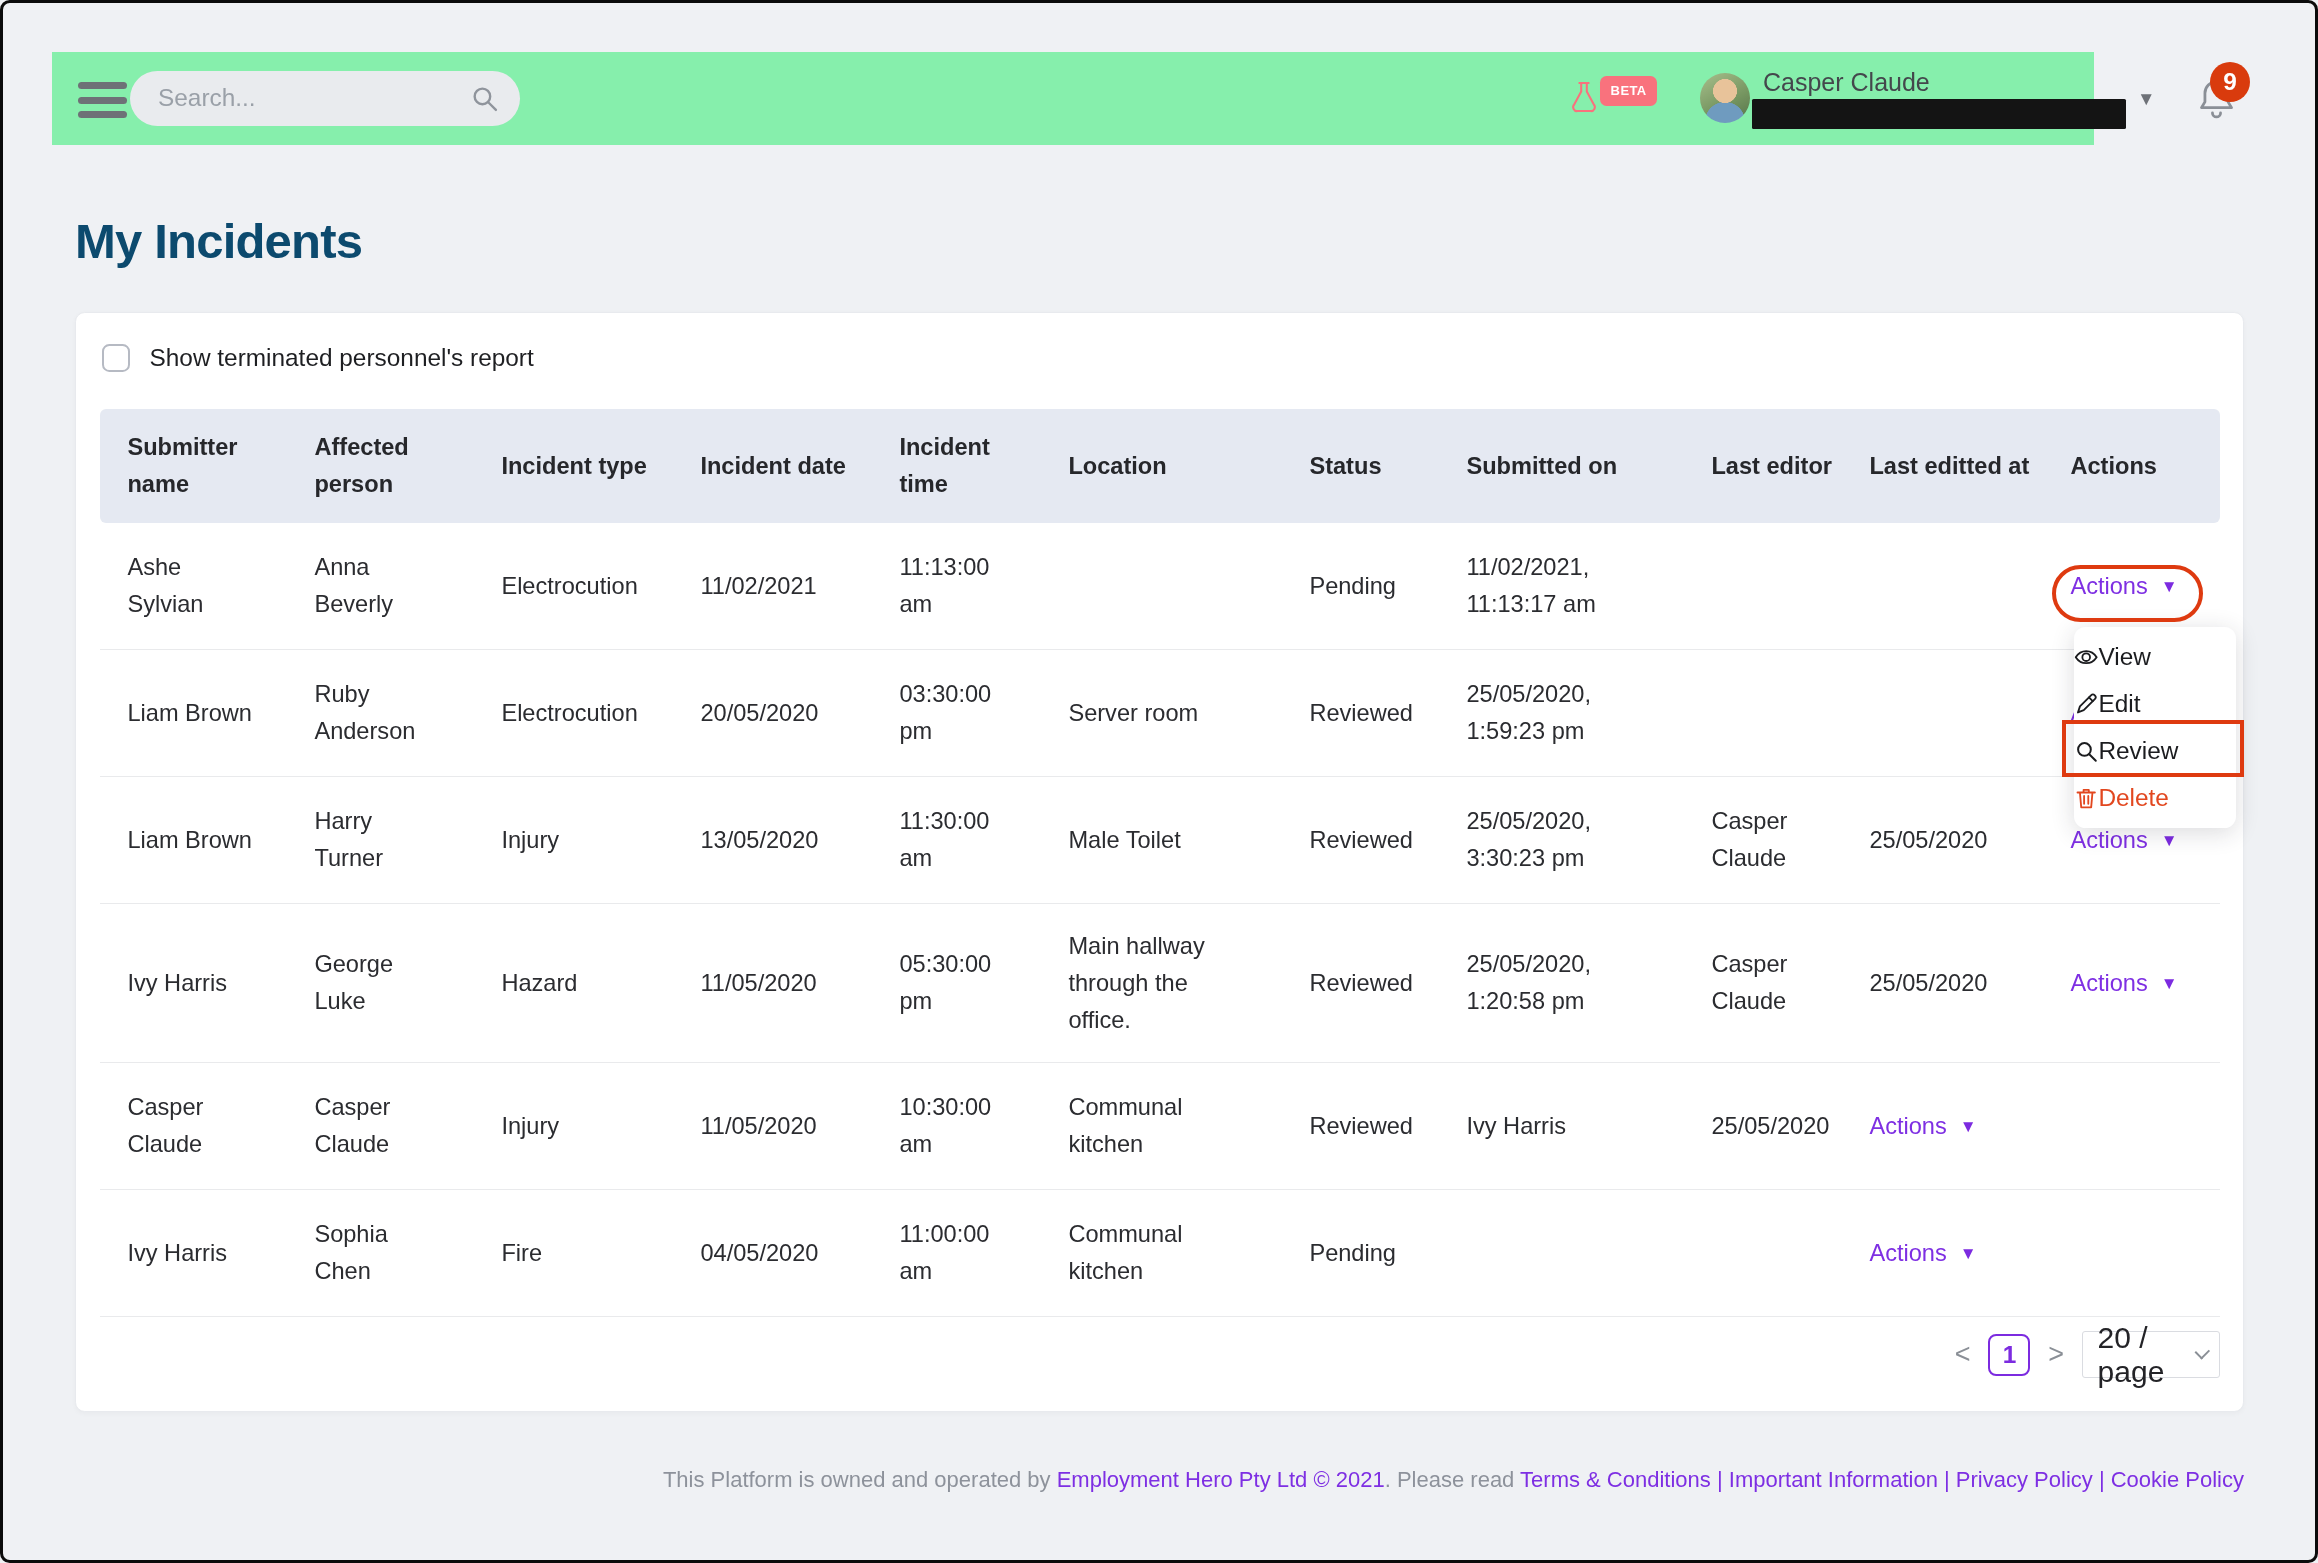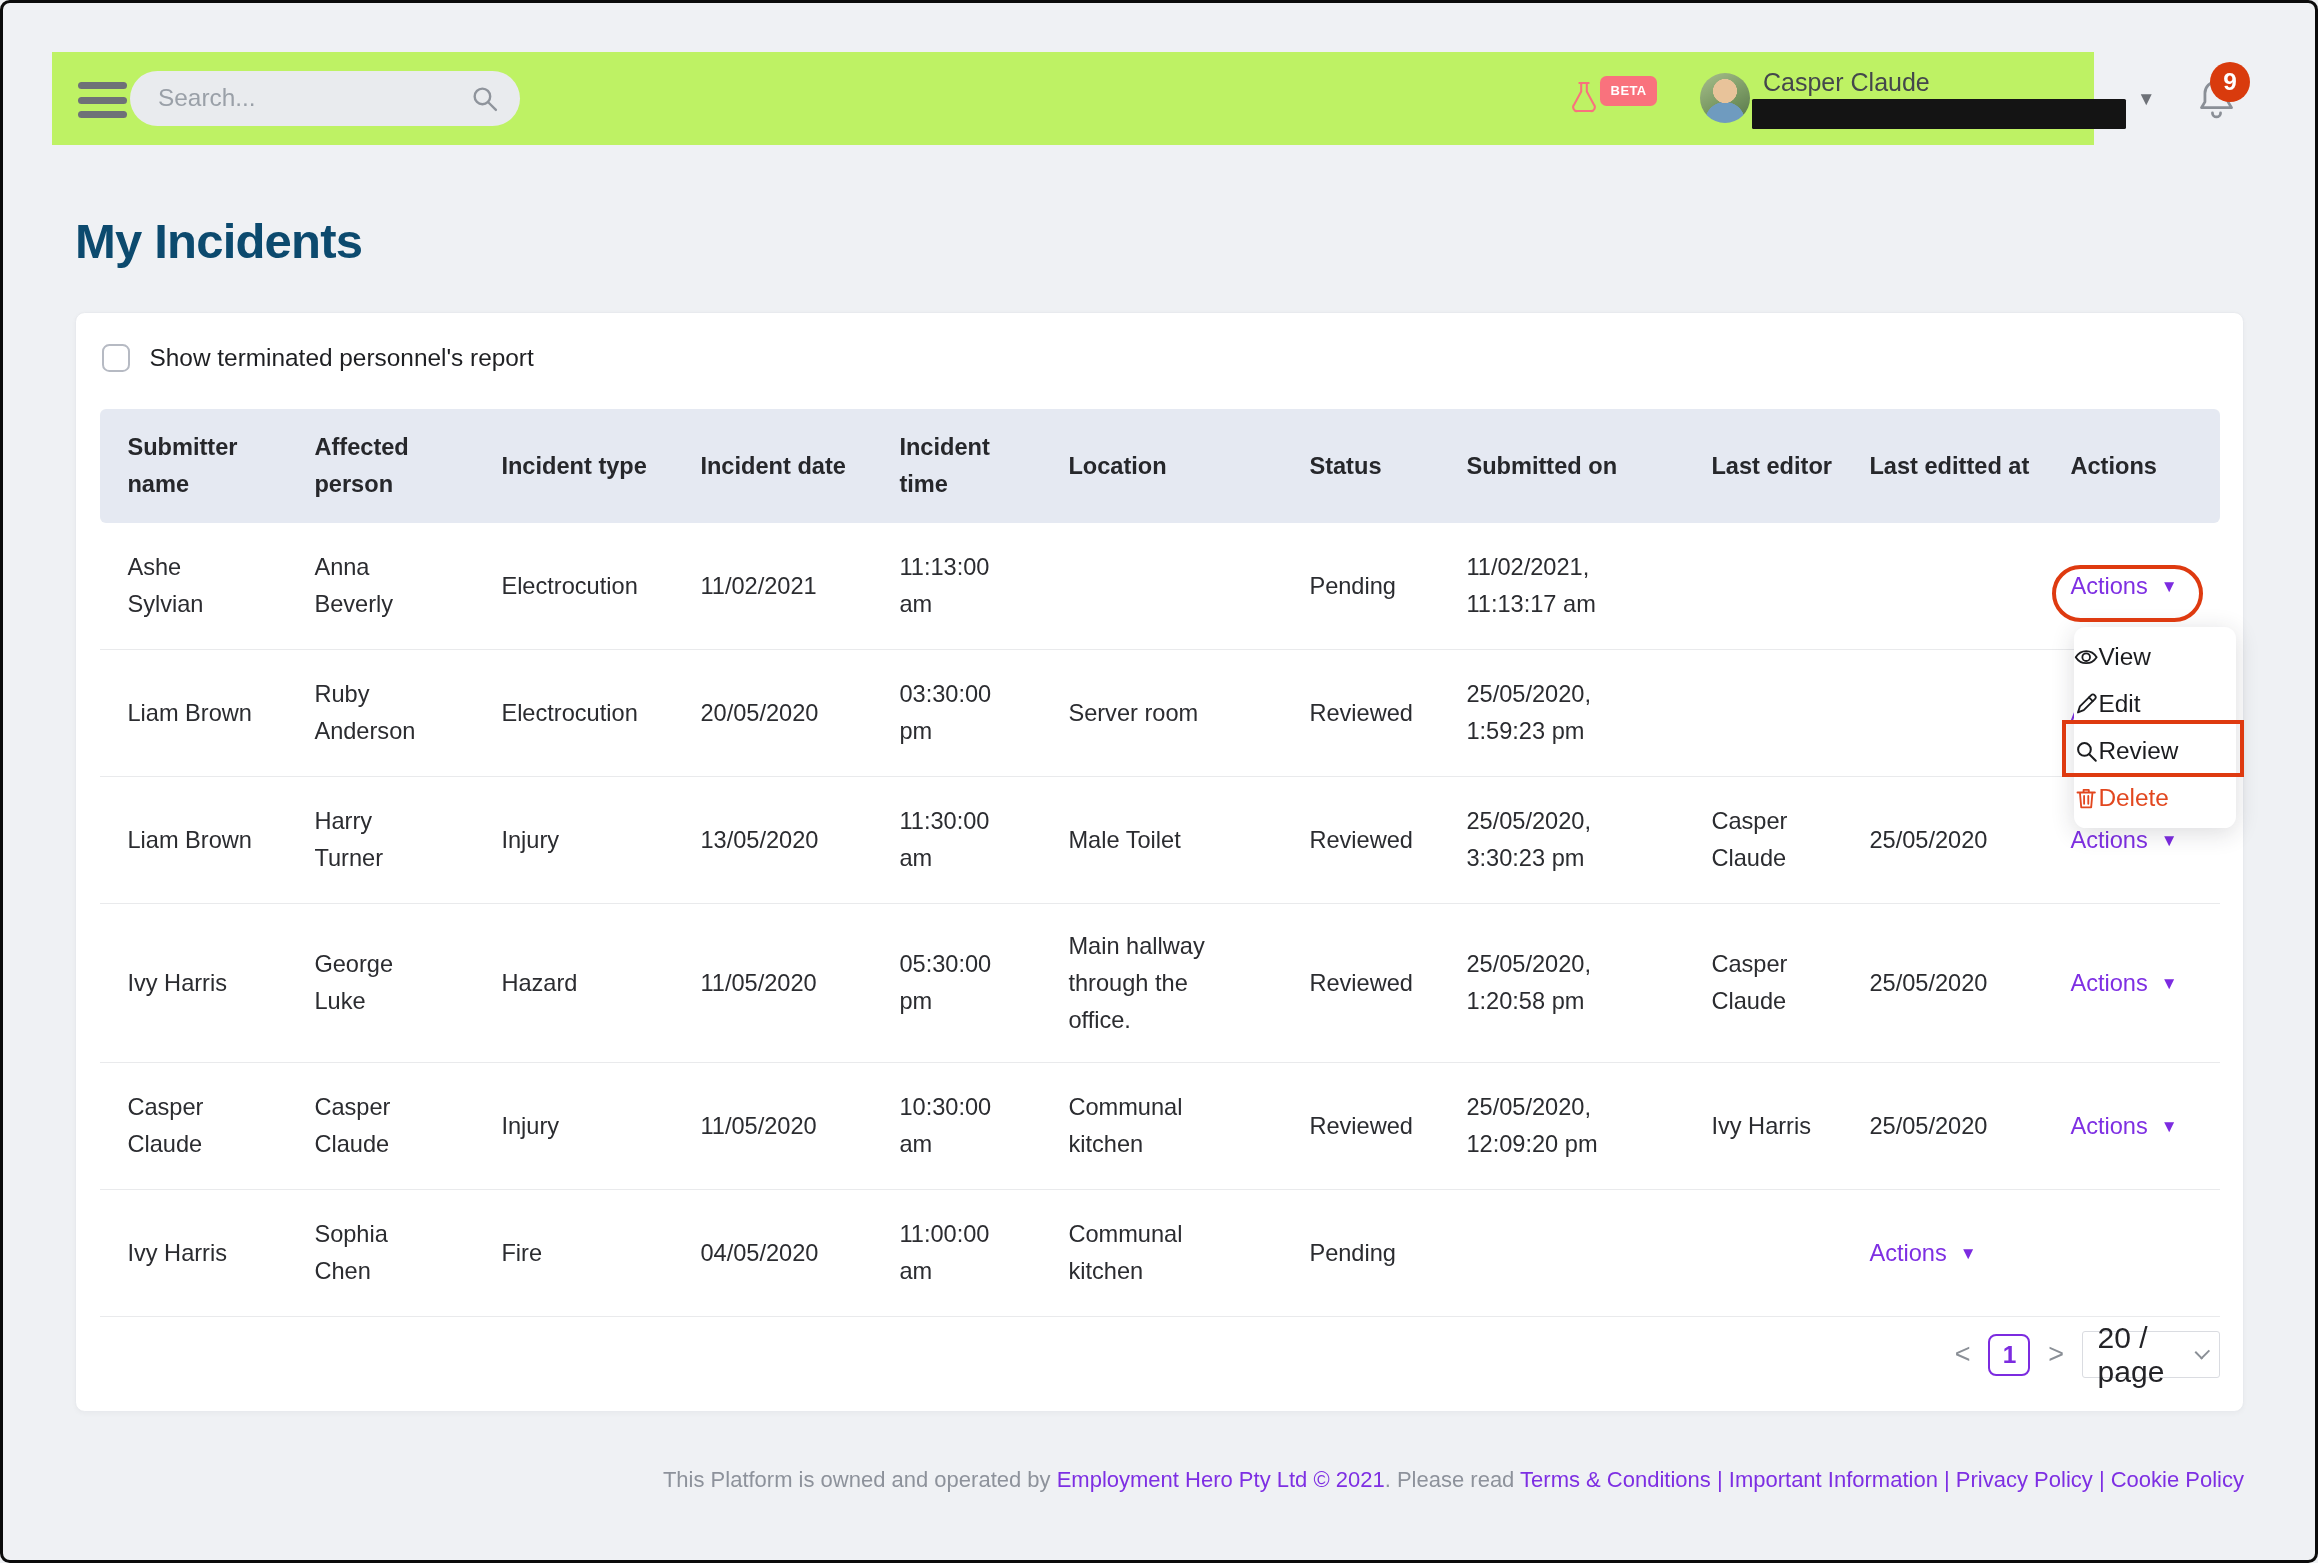--- a/index.html
+++ b/index.html
@@ -1,21 +1,21 @@
 <!DOCTYPE html>
 <html style="font-size:13px"><head>
 <meta charset="utf-8">
 <style>
   * { margin:0; padding:0; box-sizing:border-box; }
   html,body { width:2319px; height:1563px; background:#EFF1F4;
     font-family:"Liberation Sans","DejaVu Sans",sans-serif; color:#2B2C30; overflow:hidden; }
   .frame { position:absolute; inset:0; border:3.2px solid #0b0b0b; border-radius:9.7px; pointer-events:none; z-index:90; }
 
   
-  .topbar { position:absolute; left:52px; top:52px; width:2042px; height:93px; background:#bef264; }
+  .topbar { position:absolute; left:52px; top:52px; width:2042px; height:93px; background:#86efac; }
   .hamburger { position:absolute; left:26px; top:30px; width:49px; height:32.5px; cursor:pointer; }
   .hamburger i { display:block; width:49px; height:7.3px; border-radius:4.1px; background:#6E7177; margin-bottom:7.3px; }
   .search-pill { position:absolute; left:78px; top:18.7px; width:390px; height:55px; background:#E9EBEE; border-radius:28px; }
   .search-pill input { position:absolute; left:28px; top:0; width:309px; height:55px; border:none; background:transparent; outline:none;
     font-family:inherit; font-size:24.4px; color:#3c3f44; }
   .search-pill input::placeholder { color:#9AA0A8; }
   .search-pill .mag { position:absolute; right:21px; top:13px; }
   .flask { position:absolute; left:1518px; top:29px; }
   .beta-badge { position:absolute; left:1548px; top:24.4px; height:30px; padding:0 10.6px; background:#F9727D; color:#fff;
     font-size:13px; font-weight:bold; line-height:30px; border-radius:6.5px; letter-spacing:0.4px; }
@@ -222,21 +222,20 @@
             </span></div>
         </div>
         <div class="trow">
           <div class="td">Casper Claude</div>
           <div class="td">Casper Claude</div>
           <div class="td">Injury</div>
           <div class="td">11/05/2020</div>
           <div class="td">10:30:00 am</div>
           <div class="td">Communal kitchen</div>
           <div class="td">Reviewed</div>
-          <div class="td">25/05/2020, 12:09:20 pm</div>
           <div class="td">Ivy Harris</div>
           <div class="td">25/05/2020</div>
           <div class="td"><span class="actions-link">
               <span>Actions</span>
               <span class="caret">▼</span>
             </span></div>
         </div>
         <div class="trow">
           <div class="td">Ivy Harris</div>
           <div class="td">Sophia Chen</div>

